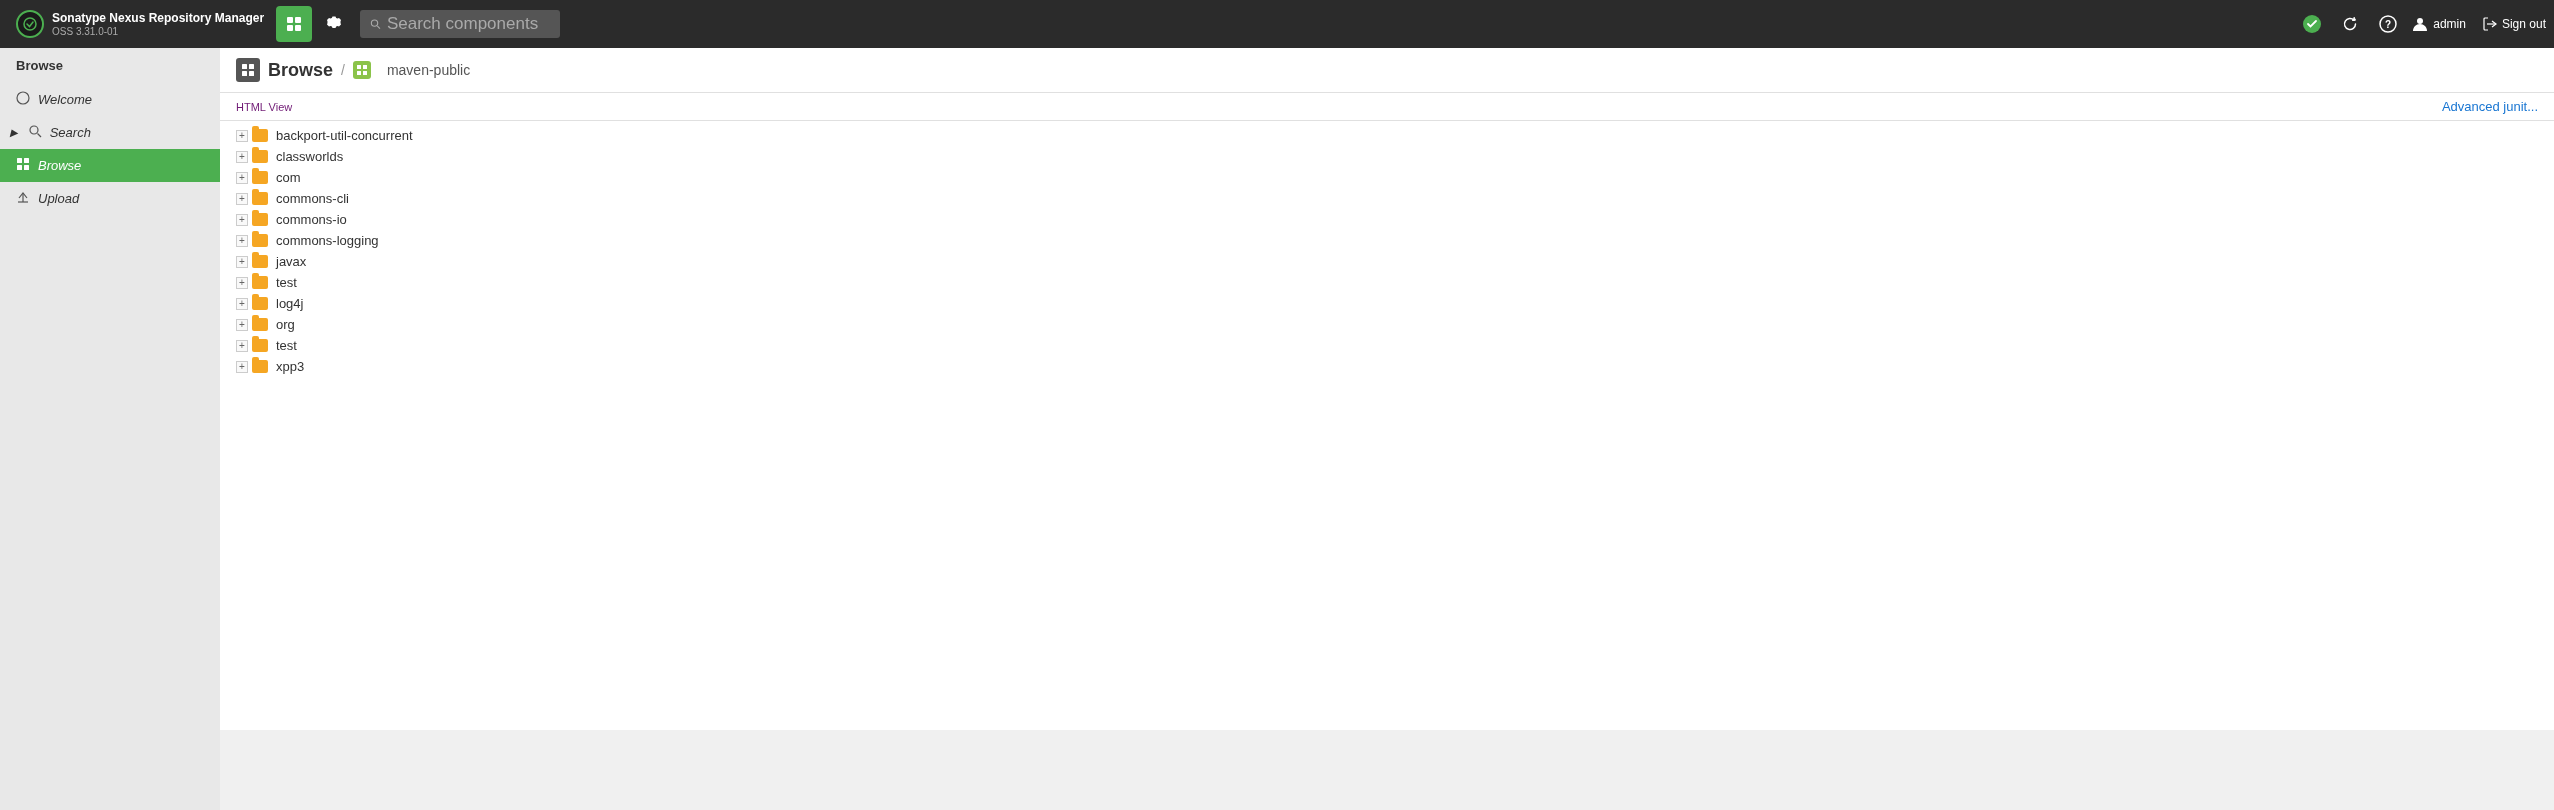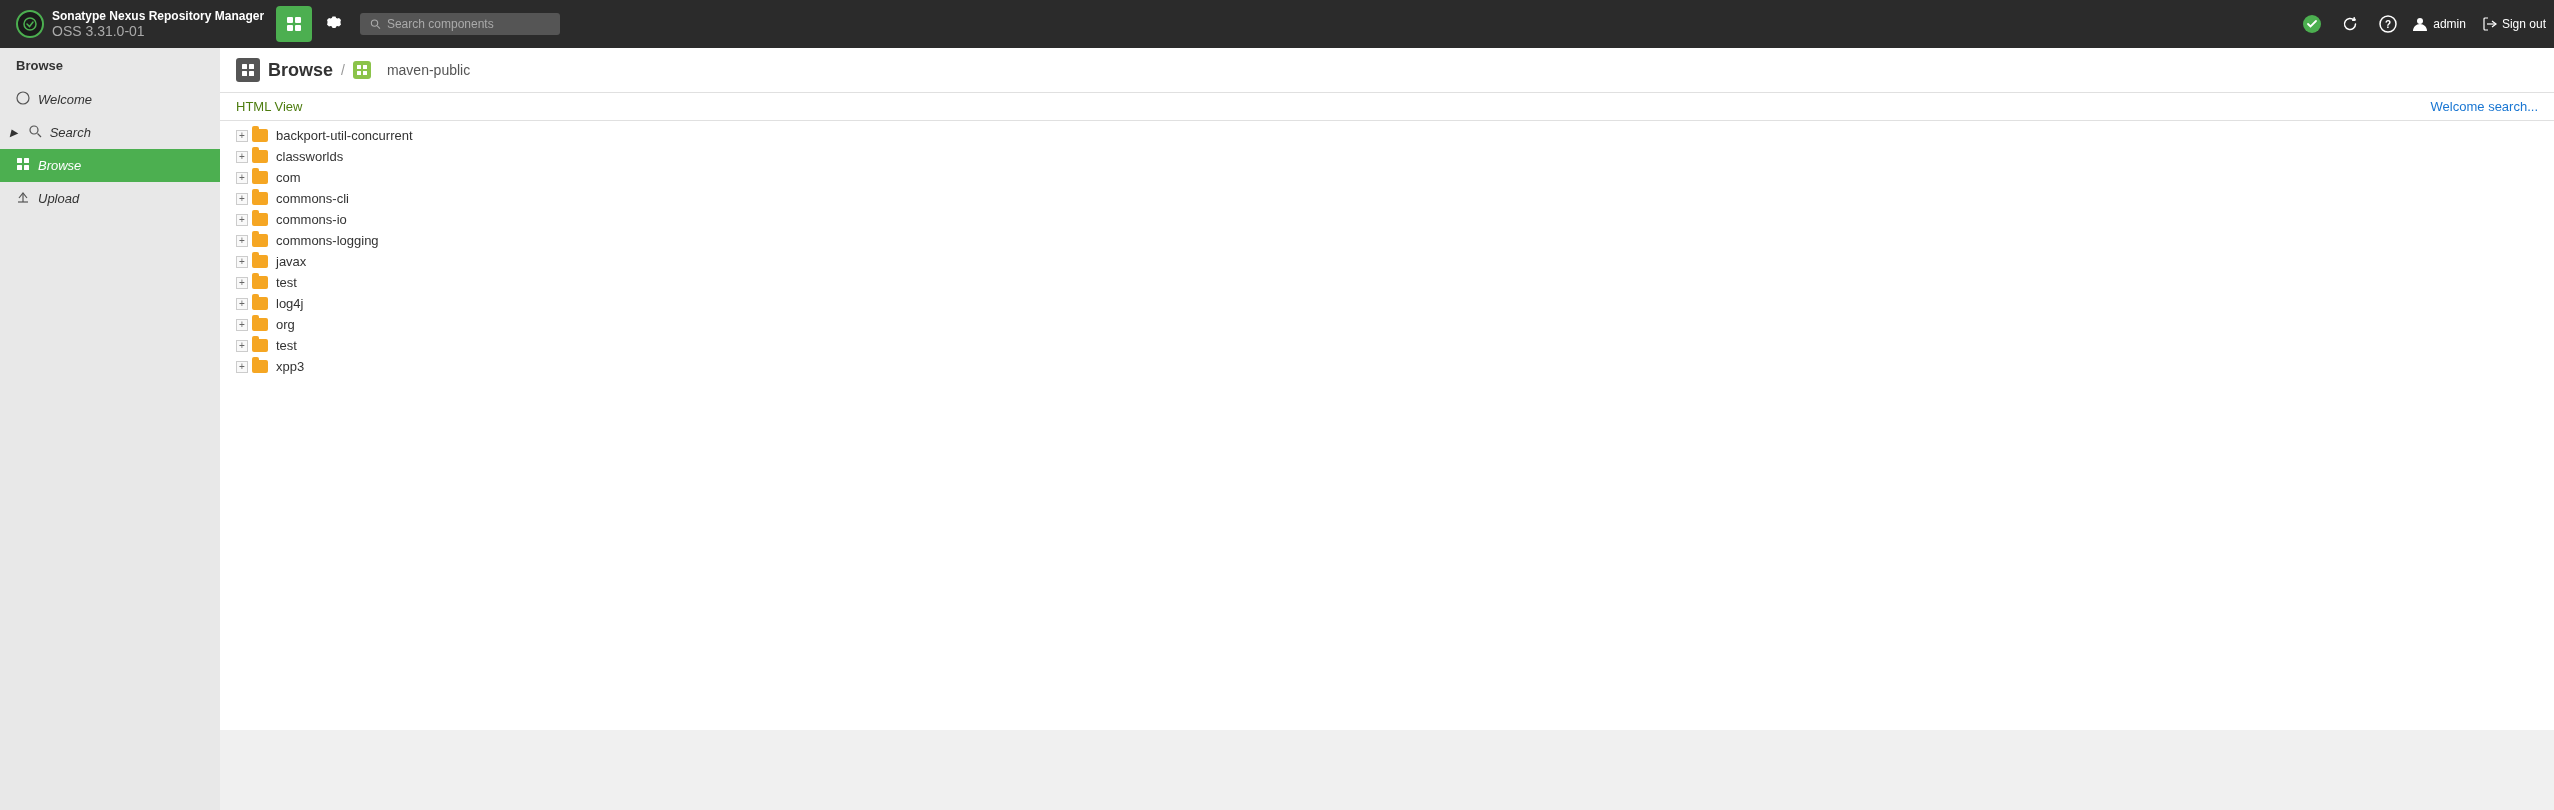--- a/index.html
+++ b/index.html
@@ -30,21 +30,21 @@
       background: #1a1a1a;
       border-radius: 50%;
       display: flex;
       align-items: center;
       justify-content: center;
       border: 2px solid #4caf50;
     }
     .brand-logo svg { width: 16px; height: 16px; }
     .brand-text { display: flex; flex-direction: column; }
     .brand-title { font-size: 12px; font-weight: bold; color: #fff; line-height: 1.2; }
-    .brand-subtitle { font-size: 14px; color: #aaa; }
+    .brand-subtitle { font-size: 10px; color: #aaa; }
 
     .nav-icon-btn {
       width: 36px;
       height: 36px;
       display: flex;
       align-items: center;
       justify-content: center;
       border-radius: 4px;
       cursor: pointer;
       color: #fff;
@@ -62,21 +62,21 @@
       padding: 4px 10px;
       gap: 6px;
       width: 200px;
       margin-left: 4px;
     }
     .search-box input {
       background: transparent;
       border: none;
       outline: none;
       color: #ccc;
-      font-size: 12px;
+      font-size: 17px;
       width: 100%;
     }
     .search-box input::placeholder { color: #aaa; }
 
     .nav-right {
       margin-left: auto;
       display: flex;
       align-items: center;
       gap: 8px;
       color: #fff;
@@ -202,22 +202,22 @@
 
     
     .view-tabs {
       display: flex;
       align-items: center;
       justify-content: space-between;
       padding: 6px 16px;
       border-bottom: 1px solid #e0e0e0;
     }
     .html-view-link {
-      color: #4d7c0f;
-      font-size: 13px;
+      color: #701a75;
+      font-size: 11px;
       cursor: pointer;
       text-decoration: none;
     }
     .advanced-search-link {
       color: #1976d2;
       font-size: 13px;
       cursor: pointer;
     }
 
     
@@ -404,21 +404,21 @@
             <rect x="1" y="7" width="4" height="4" rx="0.3"></rect>
             <rect x="7" y="7" width="4" height="4" rx="0.3"></rect>
           </svg>
         </div>
         <span>maven-public</span>
       </div>
     </div>
 
     <div class="view-tabs">
       <a class="html-view-link">HTML View</a>
-      <a class="advanced-search-link">Welcome search...</a>
+      <a class="advanced-search-link">Advanced junit...</a>
     </div>
 
     <div class="file-tree">
     <div class="tree-item">
       <span class="tree-expand">+</span>
       <span style="display:inline-block;width:16px;height:13px;background:#f5a623;border-radius:0 2px 2px 2px;position:relative;flex-shrink:0;">
         <span style="position:absolute;top:-3px;left:0;width:7px;height:3px;background:#f5a623;border-radius:2px 2px 0 0;"></span>
       </span>
       <span style="margin-left:4px;">backport-util-concurrent</span>
     </div>

